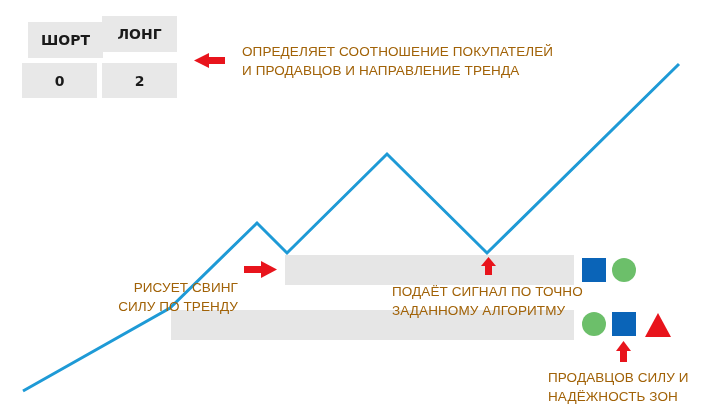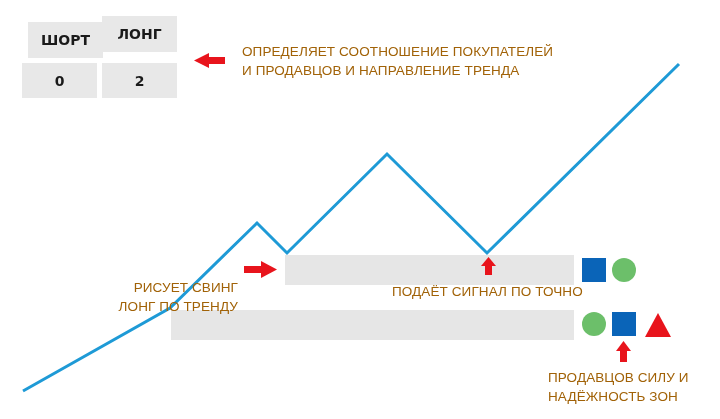--- a/index.html
+++ b/index.html
@@ -53,23 +53,24 @@
   <polygon points="658,313 671,337 645,337" fill="#e8141c"></polygon>
 </svg>
 
 <div class="label" style="left:242px;top:42px;">
   <div>ОПРЕДЕЛЯЕТ СООТНОШЕНИЕ ПОКУПАТЕЛЕЙ</div>
   <div>И ПРОДАВЦОВ И НАПРАВЛЕНИЕ ТРЕНДА</div>
 </div>
 
 <div class="label right" style="left:110px;top:254px;width:128px;">
   <div>РИСУЕТ СВИНГ</div>
-  <div>ЛОНГ ПО ТРЕНДУ</div>
+  <div>СИЛУ ПО ТРЕНДУ</div>
 </div>
 
 <div class="label center" style="left:392px;top:282px;width:196px;">
   <div>ПОДАЁТ СИГНАЛ ПО ТОЧНО</div>
+  <div>ЗАДАННОМУ АЛГОРИТМУ</div>
 </div>
 
 <div class="label center" style="left:548px;top:368px;width:150px;">
   <div>ПРОДАВЦОВ СИЛУ И</div>
   <div>НАДЁЖНОСТЬ ЗОН</div>
 </div>
 
 </body></html>

